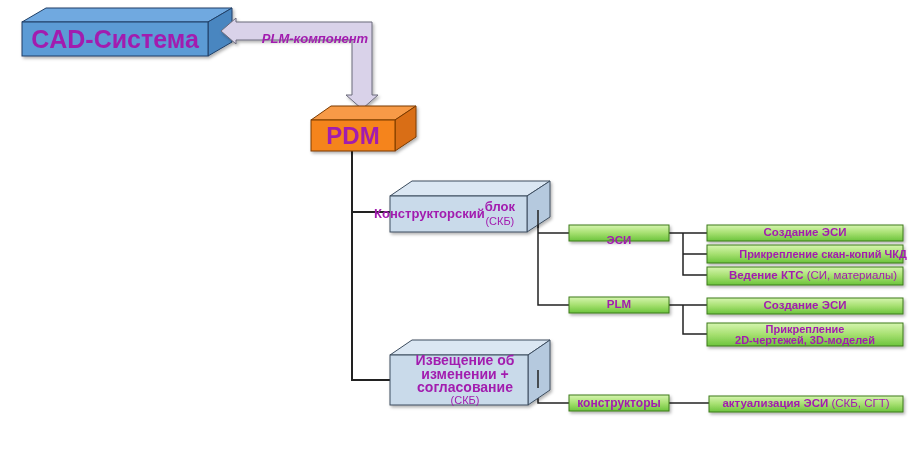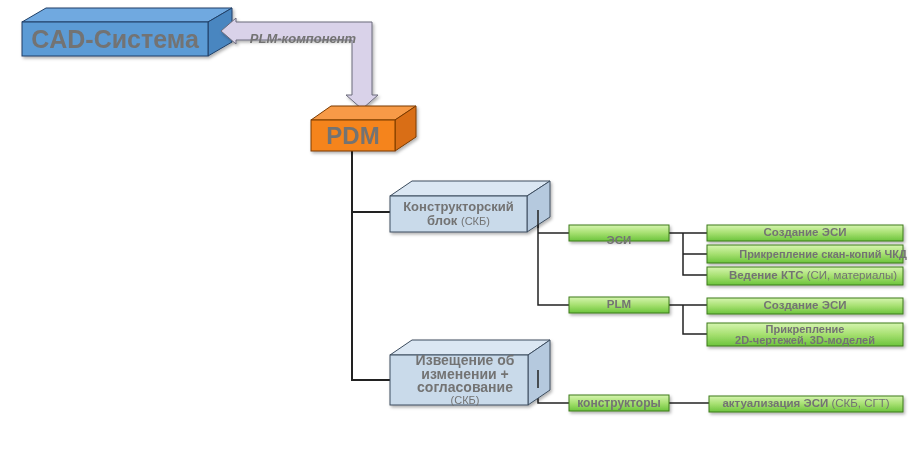--- a/index.html
+++ b/index.html
@@ -1,26 +1,26 @@
 <!DOCTYPE html>
 <html><head>
 <meta charset="utf-8">
 <style>
   html, body { margin: 0; padding: 0; background: #ffffff; }
   body { width: 917px; height: 449px; position: relative; overflow: hidden; font-family: "Liberation Sans", "DejaVu Sans", sans-serif; }
   #diagram { position: absolute; left: 0; top: 0; }
-  .lbl { position: absolute; display: flex; align-items: center; justify-content: center; text-align: center; color: #737373; font-weight: bold; line-height: 1; }
+  .lbl { position: absolute; display: flex; align-items: center; justify-content: center; text-align: center; color: #a21caf; font-weight: bold; line-height: 1; }
   .lbl .sub { font-weight: normal; }
   .cad-lbl { left: 22px; top: 22px; width: 186px; height: 34px; font-size: 25px; }
   .pdm-lbl { left: 311px; top: 120px; width: 84px; height: 31px; font-size: 24px; }
-  .kb-lbl { left: 390px; top: 196px; width: 137px; height: 36px; font-size: 13px; line-height: 1.1; flex-direction: column; }
+  .kb-lbl { left: 376px; top: 196px; width: 137px; height: 36px; font-size: 13px; line-height: 1.1; flex-direction: row; }
   .kb-lbl .sub { font-size: 11px; }
   .iz-lbl { left: 390px; top: 355px; width: 150px; height: 50px; font-size: 14px; line-height: 0.98; flex-direction: column; }
   .iz-lbl .sub { font-size: 11px; }
-  .plmarrow-lbl { left: 236px; top: 22px; width: 134px; height: 33px; font-size: 13px; font-style: italic; }
+  .plmarrow-lbl { left: 248px; top: 22px; width: 134px; height: 33px; font-size: 13px; font-style: italic; }
   .g-lbl { font-size: 11.5px; }
   .g-lbl .sub { font-size: 11.5px; }
   .g2-lbl { font-size: 11px; line-height: 1; flex-direction: column; }
 </style>
 </head>
 <body>
 
 <svg id="diagram" width="917" height="449" viewBox="0 0 917 449">
   <defs>
     <linearGradient id="gGreen" x1="0" y1="0" x2="0" y2="1">

